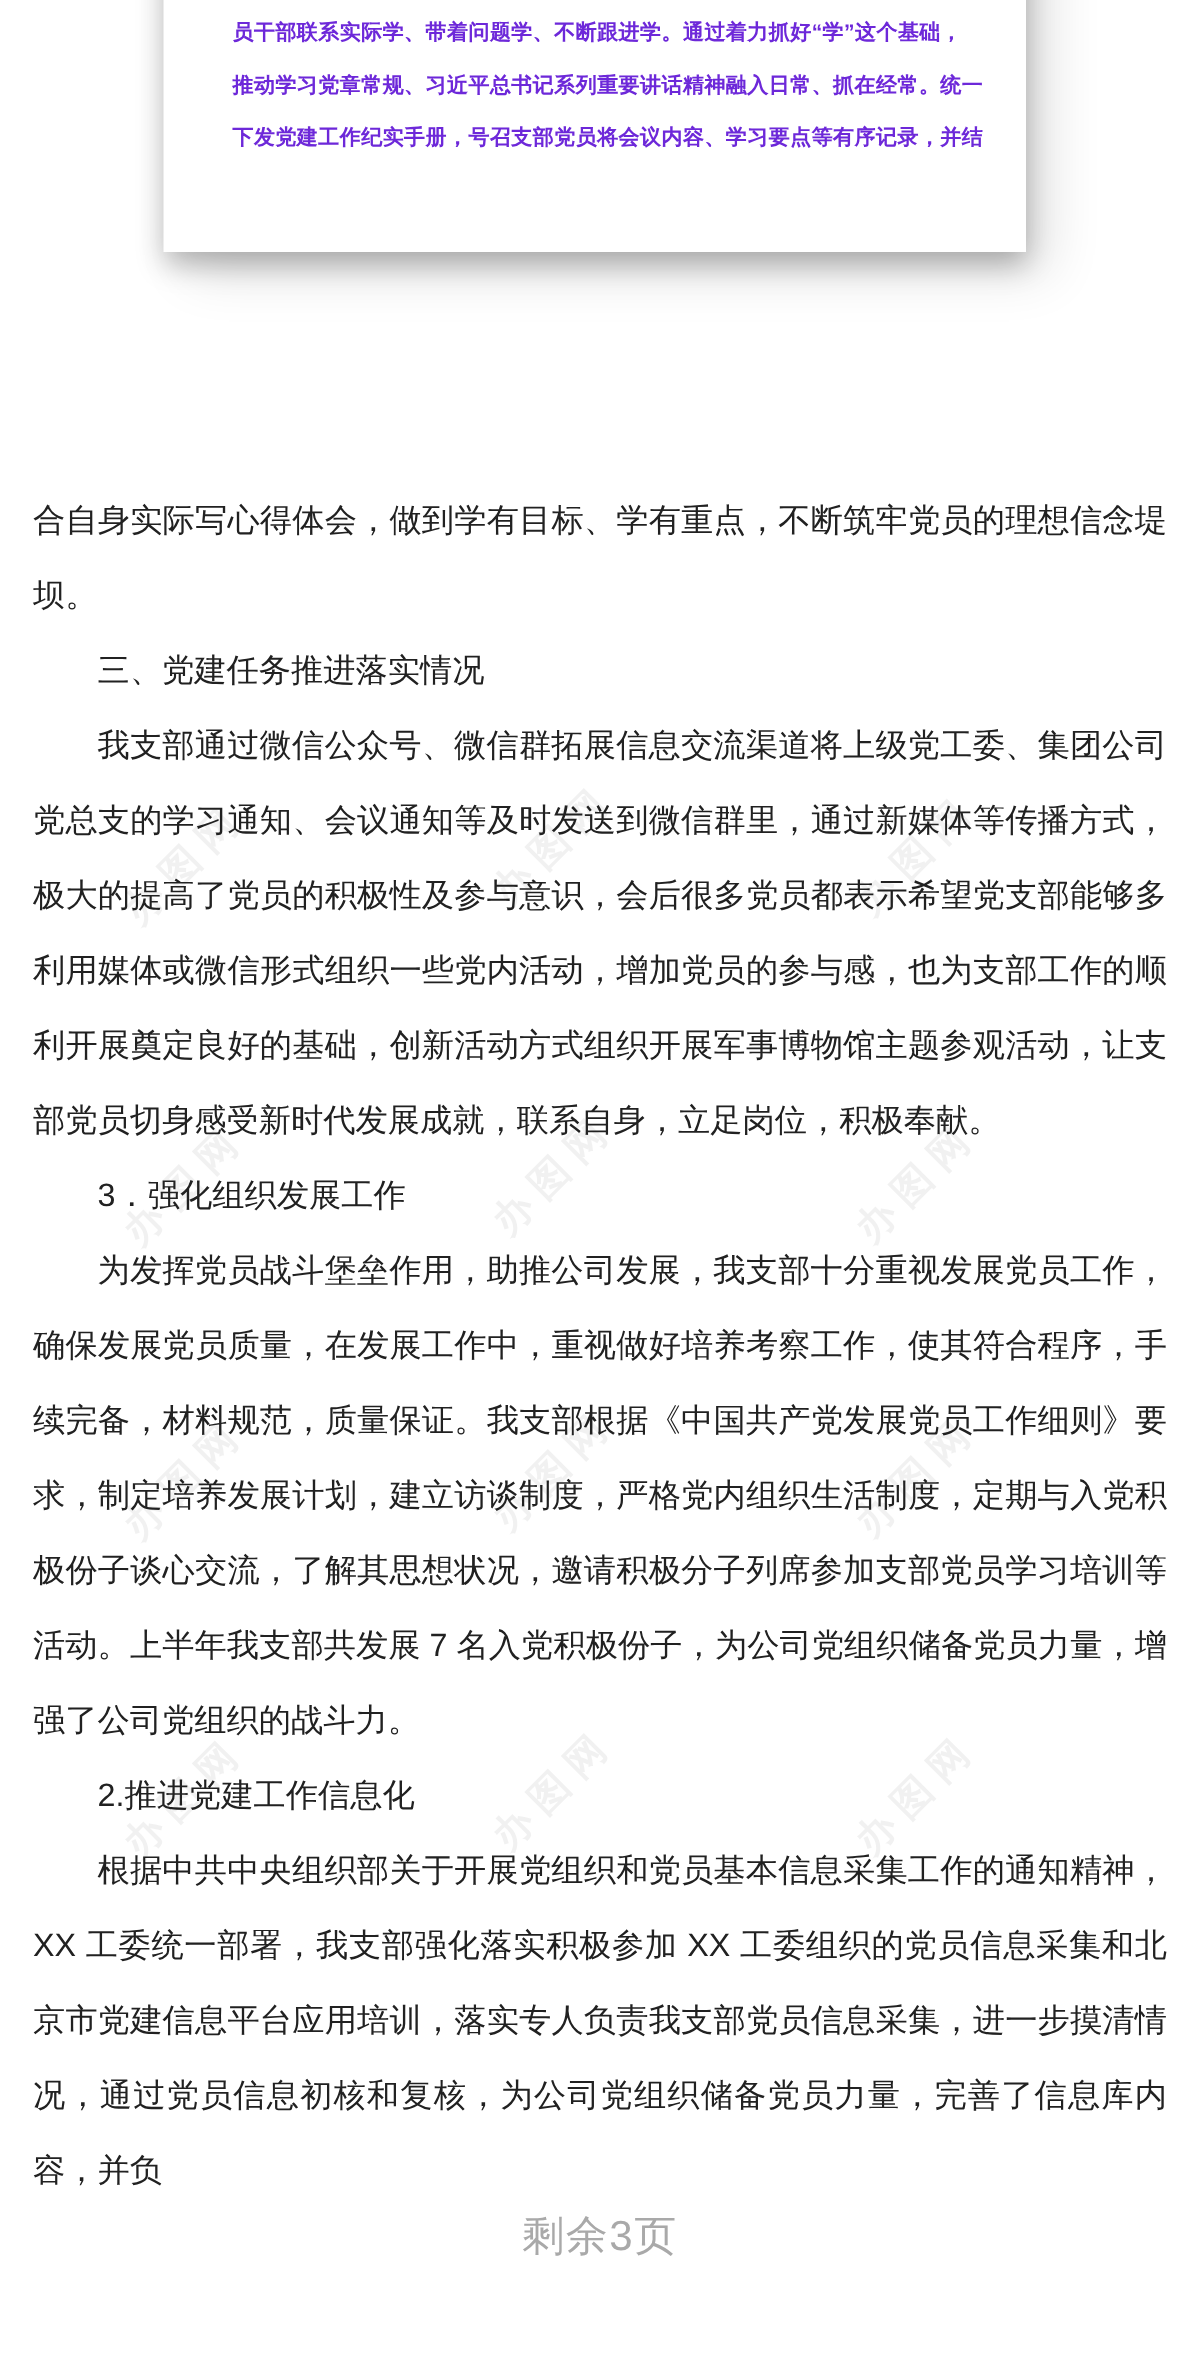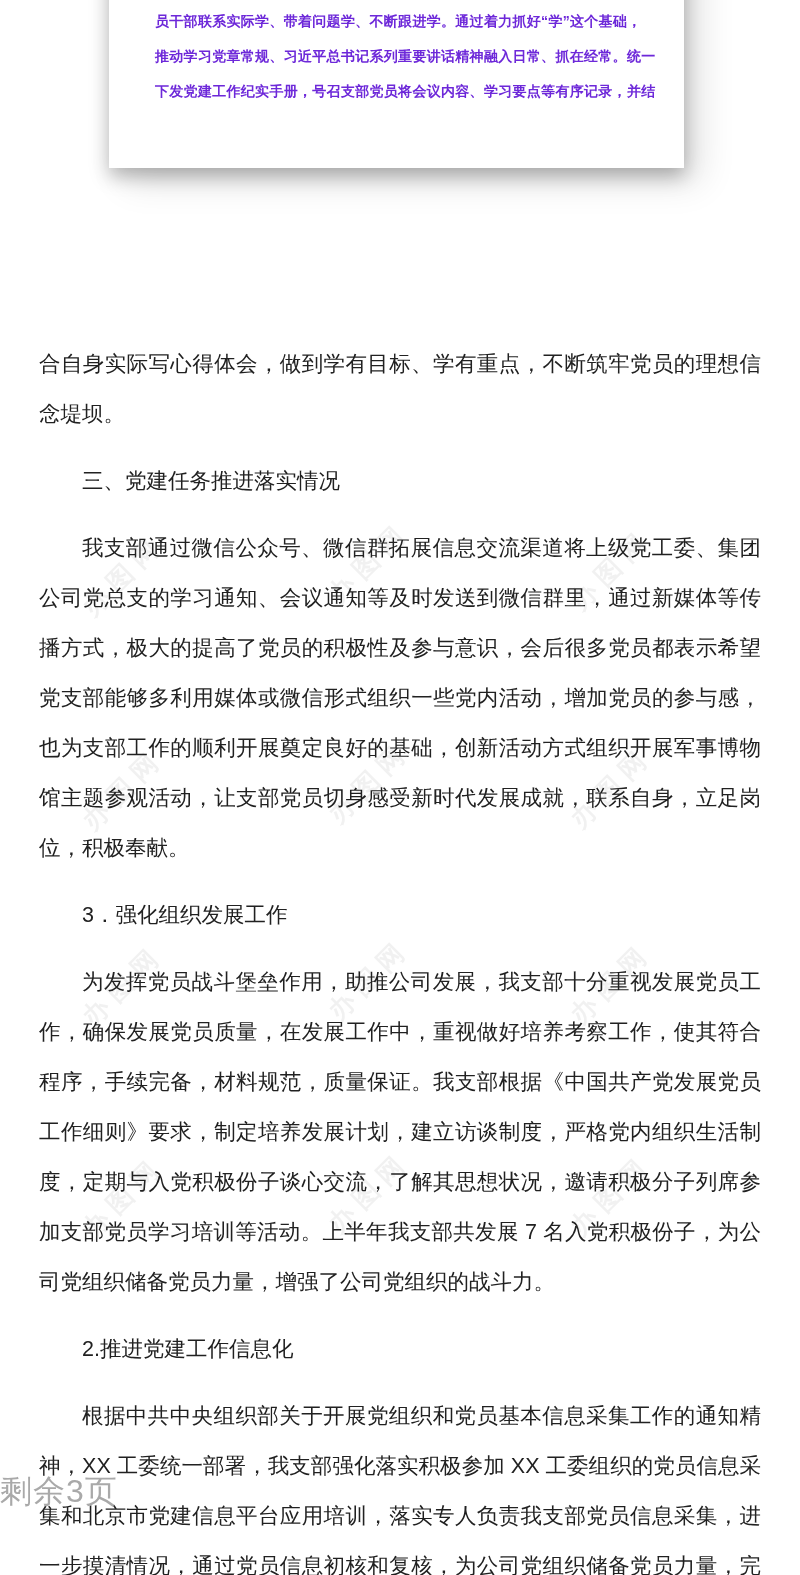--- a/index.html
+++ b/index.html
@@ -62,32 +62,33 @@
   .doc-body {
     position: absolute;
     left: 22px;
     right: 22px;
     top: 322px;
     color: #212121;
     font-size: 21.5px;
     line-height: 50px;
     text-align: justify;
   }
-  .doc-body p { margin: 17px; }
+  .doc-body p { margin: 0; }
   .doc-body p.indent { text-indent: 2em; }
 
   
   .footer {
     position: absolute;
     left: 0;
     right: 0;
     top: 1468px;
     display: flex;
+    justify-content: center;
     gap: 40px;
-    font-size: 32px;
+    font-size: 28px;
     line-height: 46px;
     color: #a9a9a9;
     letter-spacing: 1px;
   }
 </style>
 </head>
 <body>
 
 <div class="preview-card">
   <p>员干部联系实际学、带着问题学、不断跟进学。通过着力抓好“学”这个基础，</p>

